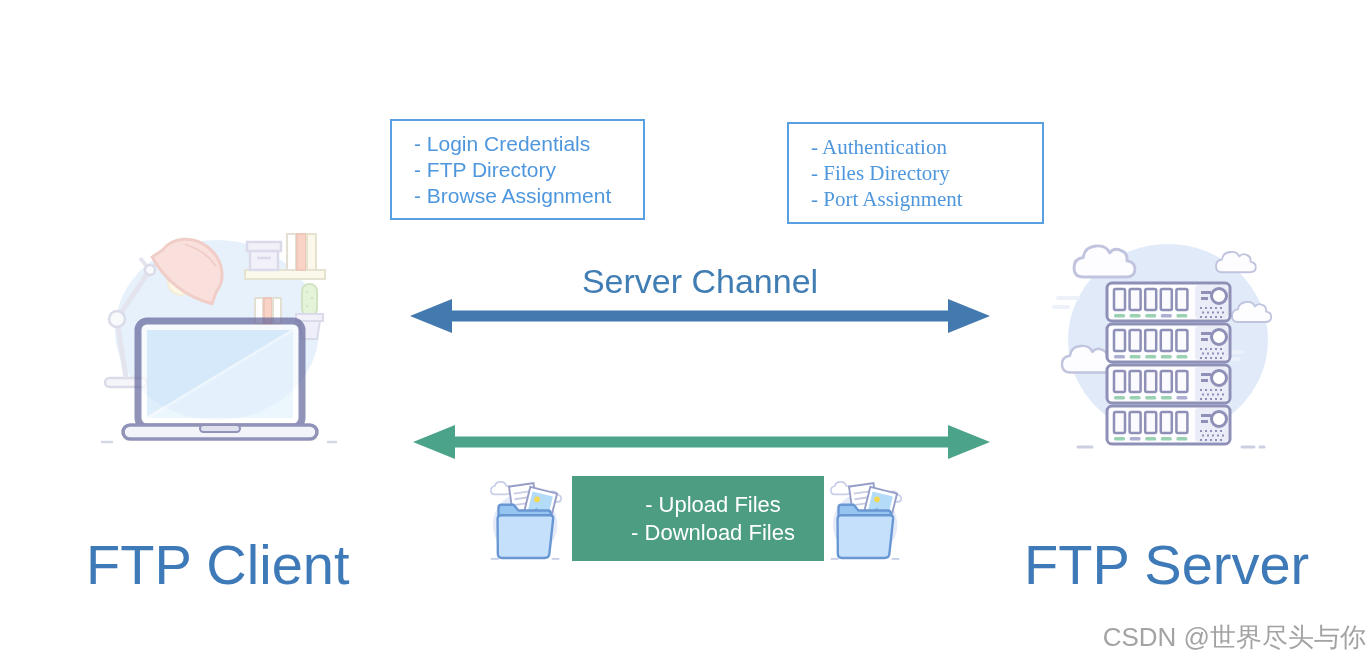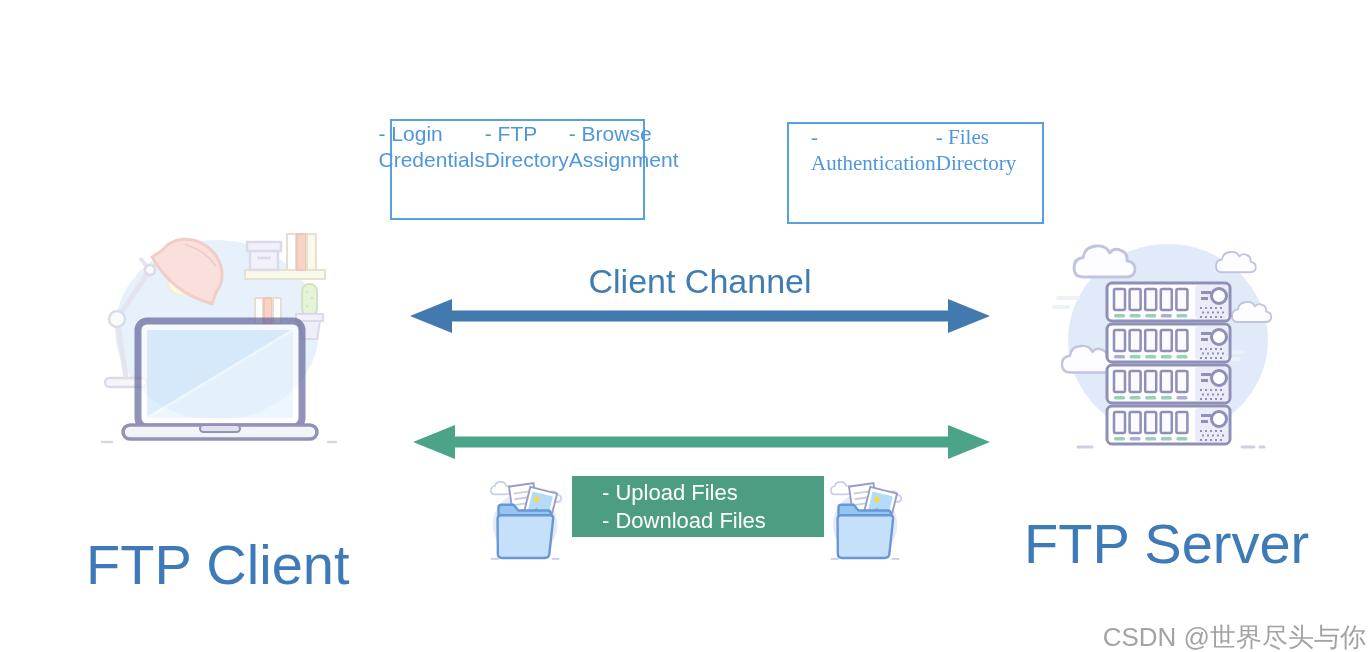--- a/index.html
+++ b/index.html
@@ -1,34 +1,34 @@
 <!DOCTYPE html>
 <html><head>
 <meta charset="utf-8">
 <style>
   html,body{margin:0;padding:0;background:#fff;}
   .stage{position:relative;width:1372px;height:652px;background:#ffffff;overflow:hidden;
          font-family:"Liberation Sans",sans-serif;}
   .info-box{position:absolute;box-sizing:border-box;border:2px solid #59a0e0;color:#4f97dd;
-            font-size:21px;line-height:26px;display:flex;flex-direction:row;justify-content:center;
+            font-size:21px;line-height:26px;display:flex;flex-direction:column;justify-content:center;
             padding-left:22px;background:#fff;}
   .box-client{left:390px;top:119px;width:255px;height:101px;}
   .box-server{left:787px;top:122px;width:257px;height:102px;font-family:Liberation Serif, serif;}
   .channel-label{position:absolute;width:584px;text-align:center;font-size:34px;font-weight:500;}
   .control-label{left:408px;top:262px;color:#3f7db3;}
   .data-label{left:408px;top:394px;color:#45a287;}
   .arrow-svg{position:absolute;display:block;}
   .control-arrow{left:408px;top:297px;}
   .data-arrow{left:411px;top:423px;}
-  .transfer-box{position:absolute;left:572px;top:476px;width:252px;height:61px;background:#4d9d82;
+  .transfer-box{position:absolute;left:572px;top:476px;width:252px;height:85px;background:#4d9d82;
                 color:#ffffff;font-size:22px;line-height:28px;display:flex;flex-direction:column;
-                justify-content:center;padding-left:30px;box-sizing:border-box;}
+                justify-content:center;padding-left:30px;box-sizing:border-box;align-items:center;}
   .entity-title{position:absolute;font-size:56px;color:#3e7ab8;font-weight:500;margin-top:26px;}
   .client-title{left:86px;top:506px;}
-  .server-title{left:1024px;top:485px;}
+  .server-title{left:1024px;top:506px;}
   .illustration{position:absolute;}
   .client-illo{left:95px;top:218px;width:250px;height:230px;}
   .server-illo{left:1050px;top:228px;width:230px;height:235px;}
   .folder{position:absolute;width:76px;height:90px;}
   .folder-left{left:489px;top:474px;}
   .folder-right{left:829px;top:474px;}
   .watermark{position:absolute;right:6px;top:620px;font-size:26px;color:#a3a3a3;
              text-shadow:0 1px 0 #ffffff;}
 </style>
 </head>
@@ -224,23 +224,24 @@
   </div>
 
   <div class="info-box box-client">
     <div>- Login Credentials</div>
     <div>- FTP Directory</div>
     <div>- Browse Assignment</div>
   </div>
   <div class="info-box box-server">
     <div>- Authentication</div>
     <div>- Files Directory</div>
-  </div>
-
-  <div class="channel-label control-label">Client Channel</div>
+    <div>- Port Assignment</div>
+  </div>
+
+  <div class="channel-label control-label">Server Channel</div>
   <svg class="arrow-svg control-arrow" width="584" height="38" viewBox="0 0 584 38">
     <polygon points="2,19 44,2 44,13.5 540,13.5 540,2 582,19 540,36 540,24.5 44,24.5 44,36" fill="#4279ae"></polygon>
   </svg>
 
   <svg class="arrow-svg data-arrow" width="581" height="38" viewBox="0 0 581 38">
     <polygon points="2,19 44,2 44,13.5 537,13.5 537,2 579,19 537,36 537,24.5 44,24.5 44,36" fill="#4ba38a"></polygon>
   </svg>
 
   <div class="folder folder-left">
     <svg viewBox="0 0 80 92" width="76" height="90">

